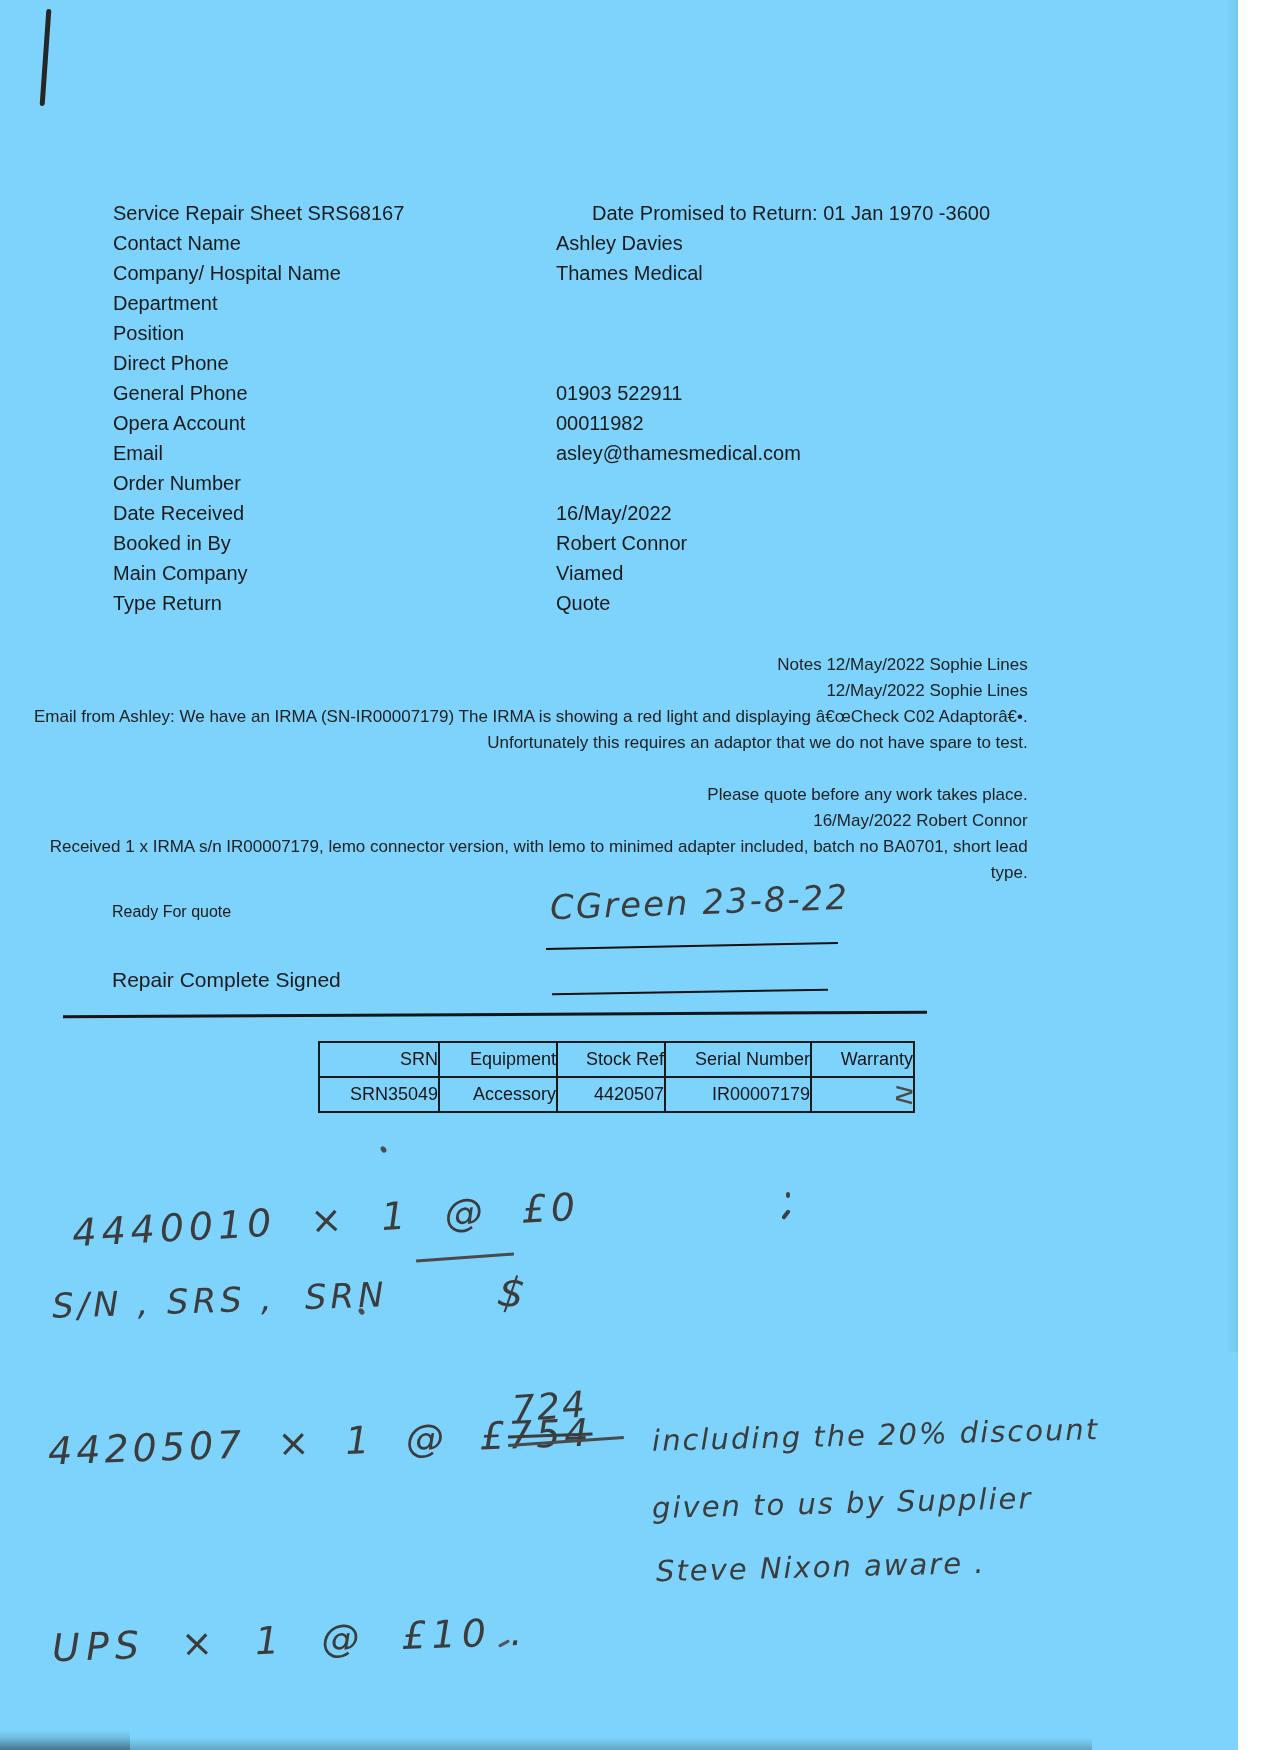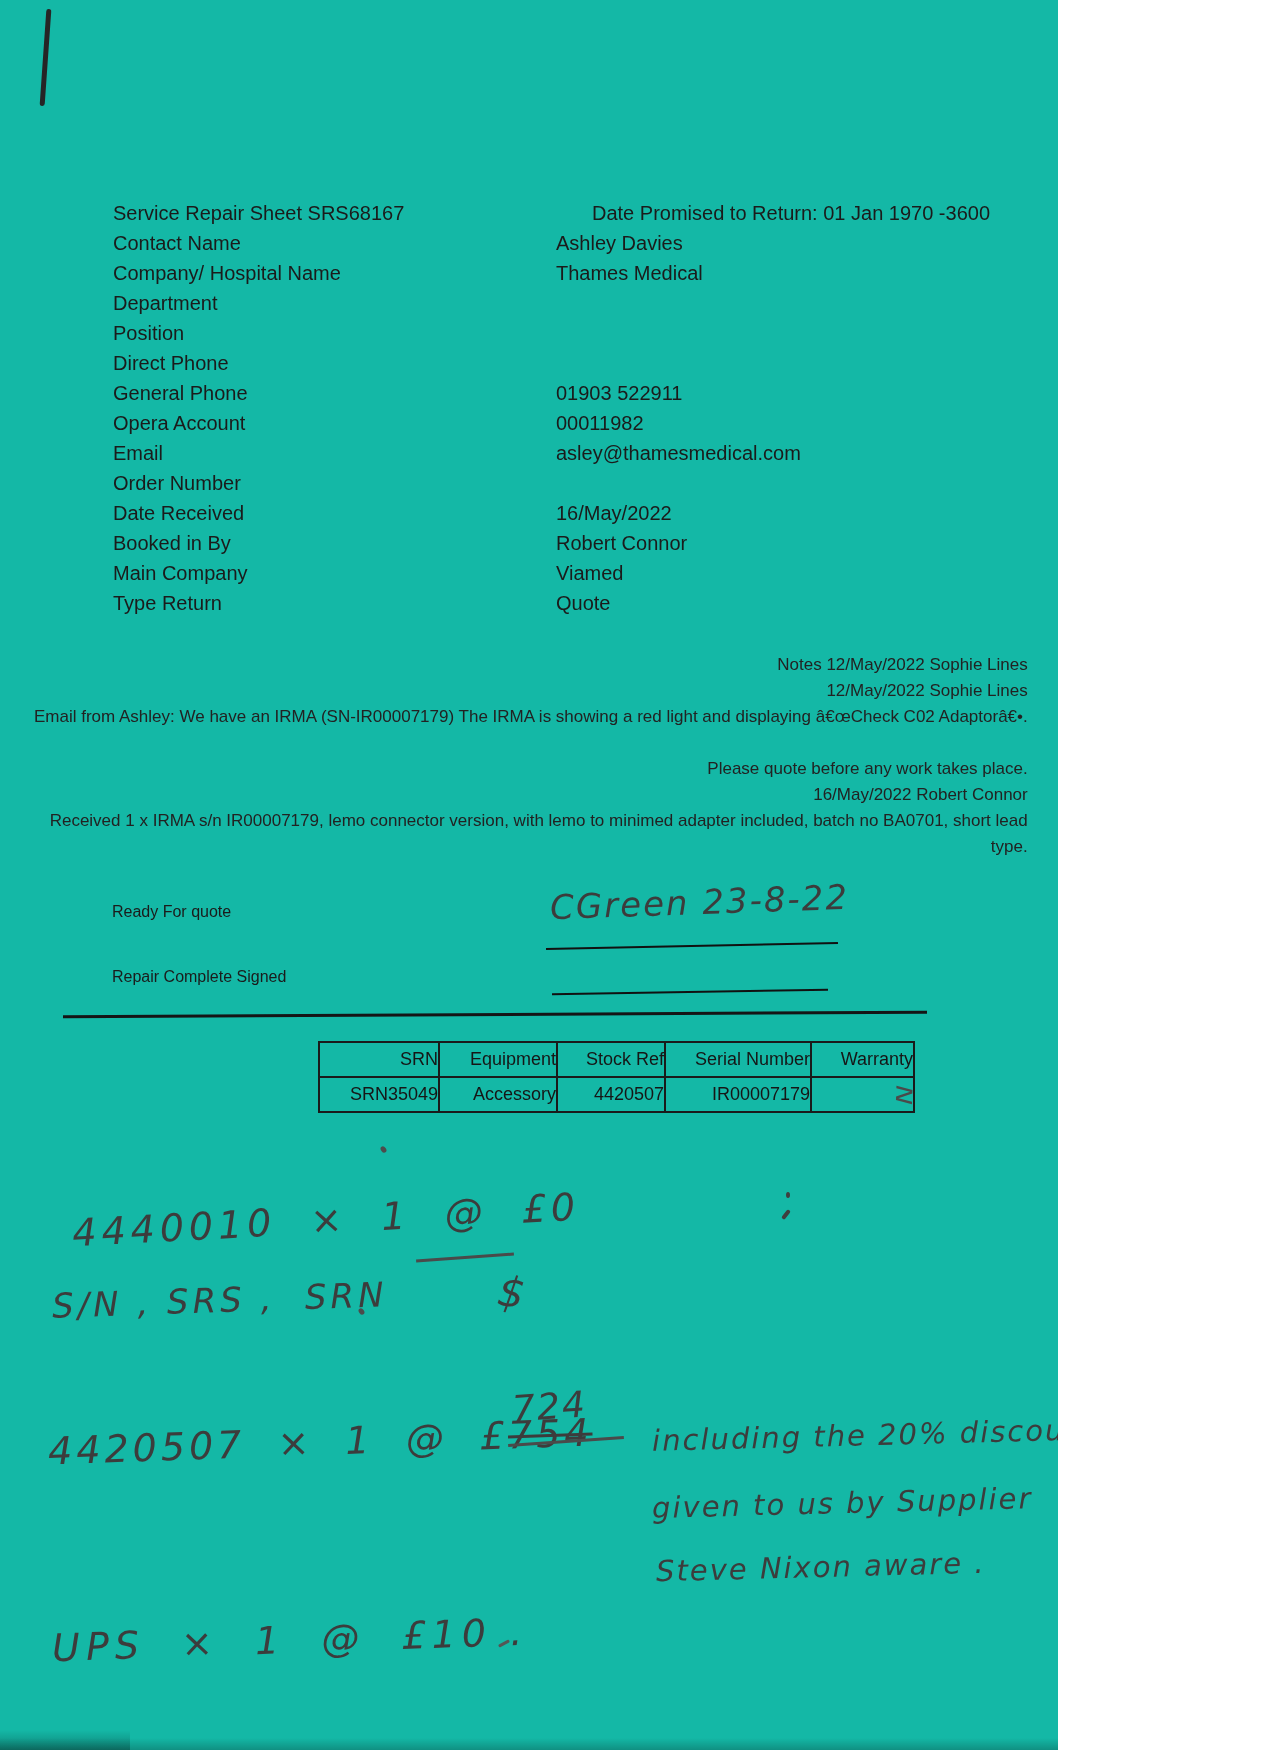--- a/index.html
+++ b/index.html
@@ -1,18 +1,18 @@
 <!DOCTYPE html>
 <html><head>
 <meta charset="utf-8">
 <style>
   html,body{margin:0;padding:0;background:#ffffff;}
   .page{
-    position:relative;width:1014px;height:1750px;background:#14b8a6;
-    font-family:"Liberation Sans",sans-serif;color:#1b1b1b;overflow:hidden;padding-left:44px;
+    position:relative;width:1238px;height:1750px;background:#7dd3fc;
+    font-family:"Liberation Sans",sans-serif;color:#1b1b1b;overflow:hidden;
   }
 
   
   .pen-stroke{position:absolute;left:43px;top:9px;width:5px;height:97px;background:#262626;border-radius:3px;transform:rotate(4deg);}
   .scan-bar{position:absolute;left:1246px;top:0;width:17px;height:1352px;background:#0d0d0d;}
   .scan-bar-soft{position:absolute;left:1226px;top:0;width:20px;height:1352px;background:linear-gradient(90deg,rgba(0,0,0,0) 0%,rgba(0,0,0,0.10) 100%);}
   .scan-bottom{position:absolute;left:0;top:1738px;width:1092px;height:12px;background:linear-gradient(180deg,rgba(0,0,0,0) 0%,rgba(0,0,0,0.22) 100%);}
   .scan-bottom-corner{position:absolute;left:0;top:1730px;width:130px;height:20px;background:linear-gradient(180deg,rgba(0,0,0,0) 0%,rgba(0,0,0,0.28) 100%);}
   .pen-dot{position:absolute;width:5px;height:7px;background:#4c4c4c;border-radius:50%;transform:rotate(-35deg);}
   .pen-dash{position:absolute;width:12px;height:3px;background:#555;border-radius:2px;transform:rotate(-28deg);}
@@ -26,21 +26,21 @@
   .frow{position:relative;height:30px;white-space:nowrap;}
   .fvalue{position:absolute;left:443px;top:0;white-space:nowrap;}
   .fvalue.promised{left:479px;}
 
   
   .notes{position:absolute;left:34px;top:652px;font-size:17px;line-height:26px;color:#222;text-align:right;}
   .nline{height:26px;white-space:nowrap;}
 
   
   .ready-label{position:absolute;left:112px;top:903px;font-size:16px;}
-  .repair-label{position:absolute;left:112px;top:968px;font-size:16px;}
+  .repair-label{position:absolute;left:112px;top:968px;font-size:21px;}
   .sig-line{position:absolute;left:546px;top:945px;width:292px;height:2px;background:#111;transform:rotate(-1.2deg);}
   .repair-line{position:absolute;left:552px;top:991px;width:276px;height:2px;background:#111;transform:rotate(-0.9deg);}
   .hr-thick{position:absolute;left:63px;top:1013px;width:864px;height:3px;background:#151515;transform:rotate(-0.3deg);}
 
   
   .hw{font-family:"DejaVu Sans",sans-serif;font-style:italic;color:#3c3c3c;white-space:pre;letter-spacing:2px;}
   .sig-hw{position:absolute;left:550px;top:882px;font-size:34px;transform:rotate(-2deg);}
   .hw-1{position:absolute;left:72px;top:1198px;font-size:38px;letter-spacing:5px;transform:rotate(-3deg);}
   .hw-1-underline{position:absolute;left:416px;top:1256px;width:98px;height:3px;background:#4a4a4a;transform:rotate(-4deg);}
   .hw-2{position:absolute;left:52px;top:1280px;font-size:34px;letter-spacing:4px;transform:rotate(-2deg);}
@@ -127,20 +127,21 @@
     <div class="frow">
       <span>Type Return</span>
       <span class="fvalue">Quote</span>
     </div>
   </div>
 
   <div class="notes">
     <div class="nline">Notes 12/May/2022 Sophie Lines</div>
     <div class="nline">12/May/2022 Sophie Lines</div>
     <div class="nline">Email from Ashley: We have an IRMA (SN-IR00007179) The IRMA is showing a red light and displaying â€œCheck C02 Adaptorâ€•.</div>
+    <div class="nline">Unfortunately this requires an adaptor that we do not have spare to test.</div>
     <div class="nline"></div>
     <div class="nline">Please quote before any work takes place.</div>
     <div class="nline">16/May/2022 Robert Connor</div>
     <div class="nline">Received 1 x IRMA s/n IR00007179, lemo connector version, with lemo to minimed adapter included, batch no BA0701, short lead</div>
     <div class="nline">type.</div>
   </div>
 
   <div class="ready-label">Ready For quote</div>
   <div class="hw sig-hw">CGreen 23-8-22</div>
   <div class="sig-line"></div>

